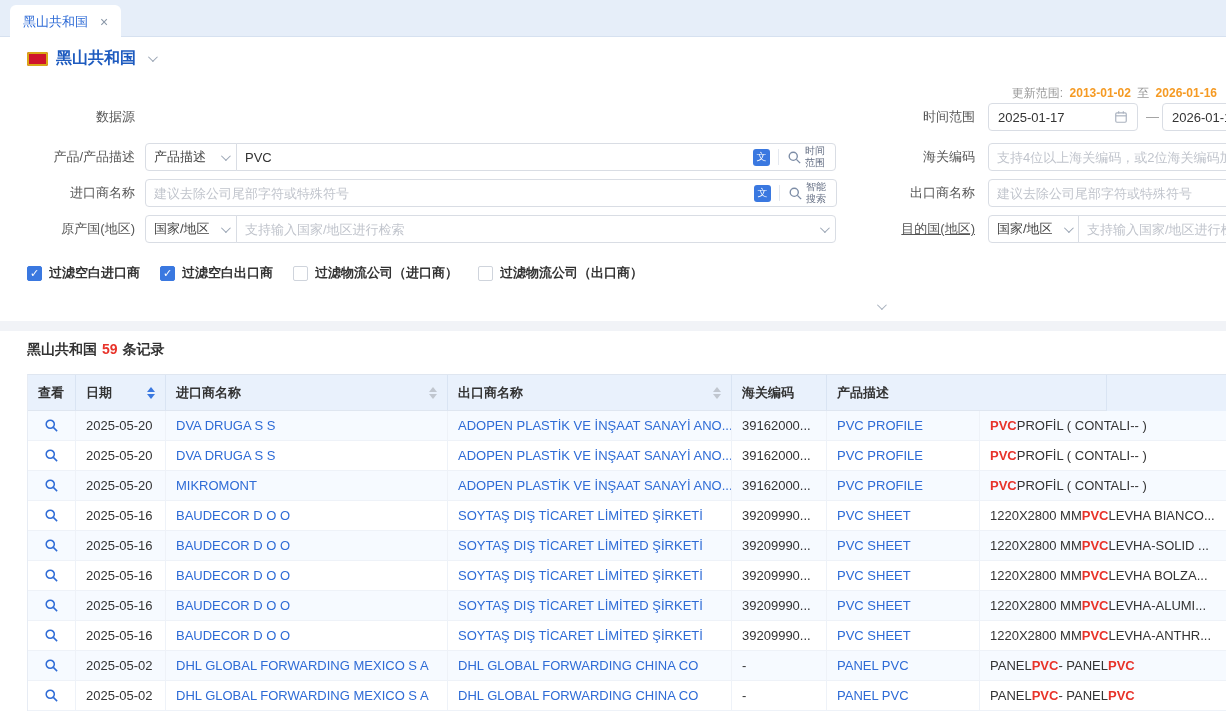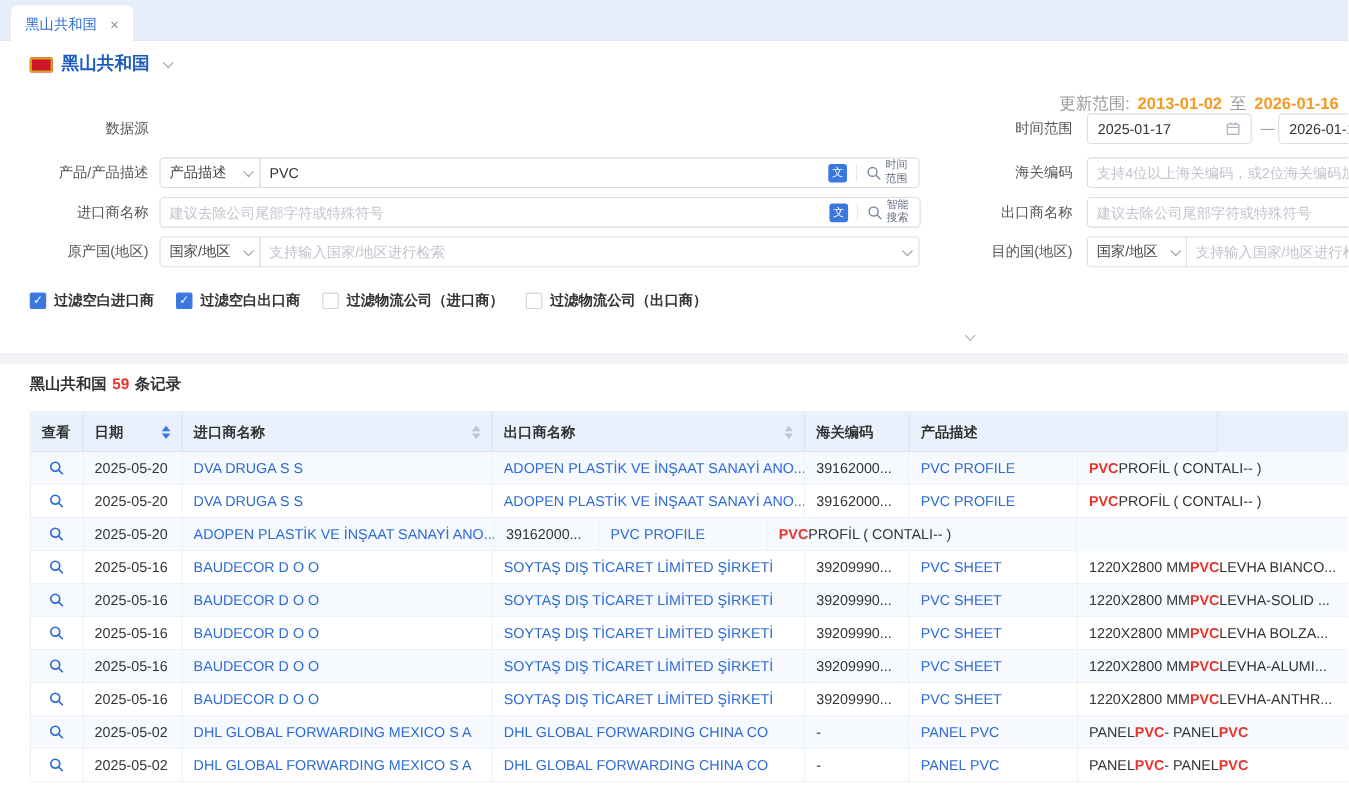--- a/index.html
+++ b/index.html
@@ -13,21 +13,21 @@
   .tab-close { color:#8a97a8; font-size:14px; line-height:1; cursor:pointer; }
 
   
   .country { position:absolute; left:27px; top:48px; display:flex; align-items:center; gap:8px; }
   .flag { width:21px; height:14px; background:#cf142b; box-shadow:inset 0 0 0 2px #d8a718; border-radius:2px; }
   .country-name { font-size:16px; font-weight:700; color:#1e5bbf; }
   .chev { display:inline-block; width:7px; height:7px; border-right:1.6px solid #9aa5b4; border-bottom:1.6px solid #9aa5b4; transform:rotate(45deg) translateY(-2px); }
   .country .chev { margin-left:4px; }
 
   
-  .update-range { position:absolute; top:85px; right:6px; font-size:15px; color:#999; white-space:nowrap; }
+  .update-range { position:absolute; top:85px; right:6px; font-size:12px; color:#999; white-space:nowrap; }
   .update-range .date { color:#f59a23; font-weight:700; margin:0 3px; }
 
   
   .abs { position:absolute; }
   .f-label { width:108px; text-align:right; font-size:13px; color:#555; line-height:28px; white-space:nowrap; }
 
   .seg-btn { height:28px; padding:0 13px; font-size:13px; line-height:26px; display:inline-block; background:#fff; border:1px solid #d9dde4; color:#444; cursor:pointer; }
   .seg-btn.selected { background:#e8f2ff; border-color:#3a78e0; color:#3a78e0; position:relative; z-index:1; }
   .seg-btn.first { border-radius:4px 0 0 4px; }
   .seg-btn.last { border-radius:0 4px 4px 0; margin-left:-1px; }
@@ -166,21 +166,21 @@
   <div class="abs f-label" style="left:27px;top:215px;">原产国(地区)</div>
   <div class="abs mini-select" style="left:145px;top:215px;">
     <span>国家/地区</span>
       <span class="chev"></span>
   </div>
   <div class="abs input-wrap" style="left:237px;top:215px;width:600px;">
     <input placeholder="支持输入国家/地区进行检索" style="">
     <span class="chev"></span>
   </div>
 
-  <div class="abs f-label" style="left:867px;top:215px;">目的国(地区)</div>
+  <div class="abs f-label" style="left:867px;top:215px;text-decoration:underline;">目的国(地区)</div>
   <div class="abs mini-select" style="left:988px;top:215px;">
     <span>国家/地区</span>
       <span class="chev"></span>
   </div>
   <div class="abs input-wrap" style="left:1079px;top:215px;width:246px;">
     <input placeholder="支持输入国家/地区进行检索" style="">
   </div>
 
   <div class="abs checkbox-row" style="left:27px;top:264px;">
       <span class="cb-item">
@@ -280,20 +280,21 @@
           </div>
   </div>
         <div class="tr alt">
     <div class="td center" style="width: 48px;">
       <svg class="view-icon" width="15" height="15" viewBox="0 0 24 24" fill="none" stroke="#2e6bd6" stroke-width="2.4">
               <circle cx="10" cy="10" r="6.5"></circle>
               <line x1="15" y1="15" x2="21" y2="21"></line>
             </svg>
     </div>
     <div class="td" style="width: 90px;">2025-05-20</div>
+    <div class="td link" style="width: 282px;">MIKROMONT</div>
     <div class="td link" style="width: 284px;">ADOPEN PLASTİK VE İNŞAAT SANAYİ ANO...</div>
     <div class="td" style="width: 95px;">39162000...</div>
     <div class="td link" style="width: 153px;">PVC PROFILE</div>
     <div class="td" style="width: 280px;">
             <span class="hl">PVC</span>
             <span> PROFİL ( CONTALI-- )</span>
           </div>
   </div>
         <div class="tr">
     <div class="td center" style="width: 48px;">

